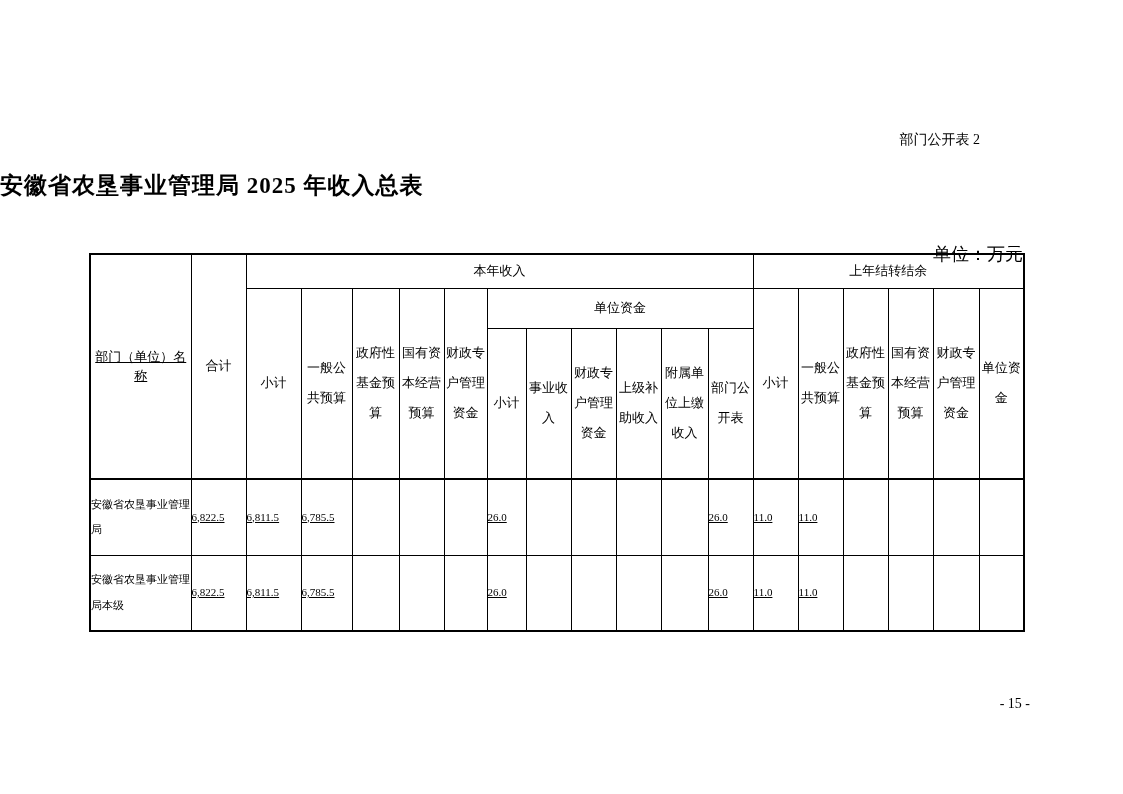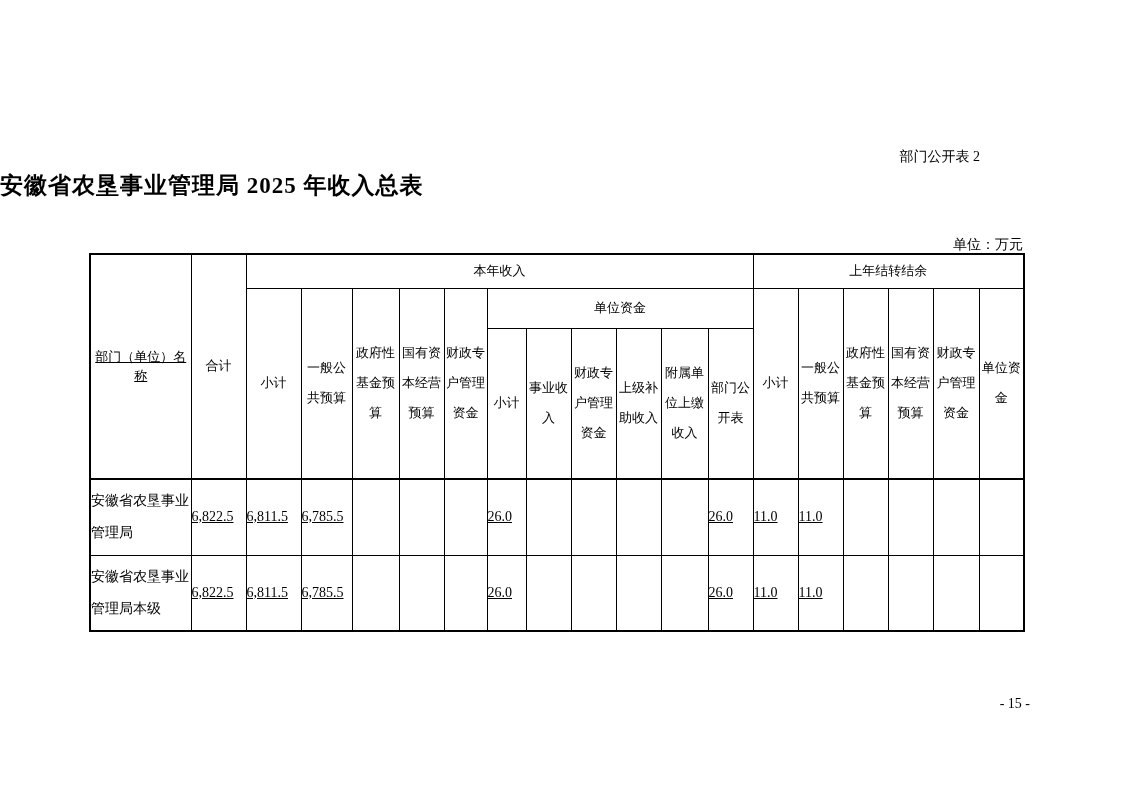--- a/index.html
+++ b/index.html
@@ -14,37 +14,36 @@
     color: #000000;
     font-family: "Liberation Serif", "DejaVu Serif", serif;
     overflow: hidden;
   }
   .corner-label {
     position: absolute;
     top: 131px;
     right: 143px;
     font-size: 14px;
     white-space: nowrap;
-    margin-top: 17px;
   }
   .doc-title {
     position: absolute;
     top: 170px;
     left: 0;
     width: 100%;
     font-size: 23px;
     font-weight: bold;
     letter-spacing: 1px;
     white-space: nowrap;
   }
   .unit-note {
     position: absolute;
-    top: 236px;
+    top: 242px;
     right: 100px;
-    font-size: 14px;
+    font-size: 18px;
     white-space: nowrap;
   }
   table.budget {
     position: absolute;
     top: 253px;
     left: 89px;
     width: 934px;
     border-collapse: collapse;
     table-layout: fixed;
     border: 2px solid #000;
@@ -61,21 +60,21 @@
   }
   tr.h-group { height: 34px; }
   tr.h-group th { line-height: 1.4; }
   tr.h-sub   { height: 40px; }
   tr.h-sub th.group-cell { line-height: 1.4; }
   tr.h-leaf  { height: 151px; }
   th.pad-sm  { padding: 0 8px; }
   th.pad-md  { padding: 0 6px; }
   th.dept    { padding: 0 4px; line-height: 2.8; text-decoration: underline; }
   tbody tr.data-row { height: 76px; }
-  tbody tr.data-row td { font-size: 14px; }
+  tbody tr.data-row td { font-size: 11px; }
   tbody tr.data-row:first-child td { border-top: 2px solid #000; }
   td.name {
     text-align: left;
     padding: 0 1px 0 7px;
     line-height: 2.8;
   }
   td.val { padding: 0 2px; text-decoration: underline; }
   .page-number {
     position: absolute;
     top: 696px;

